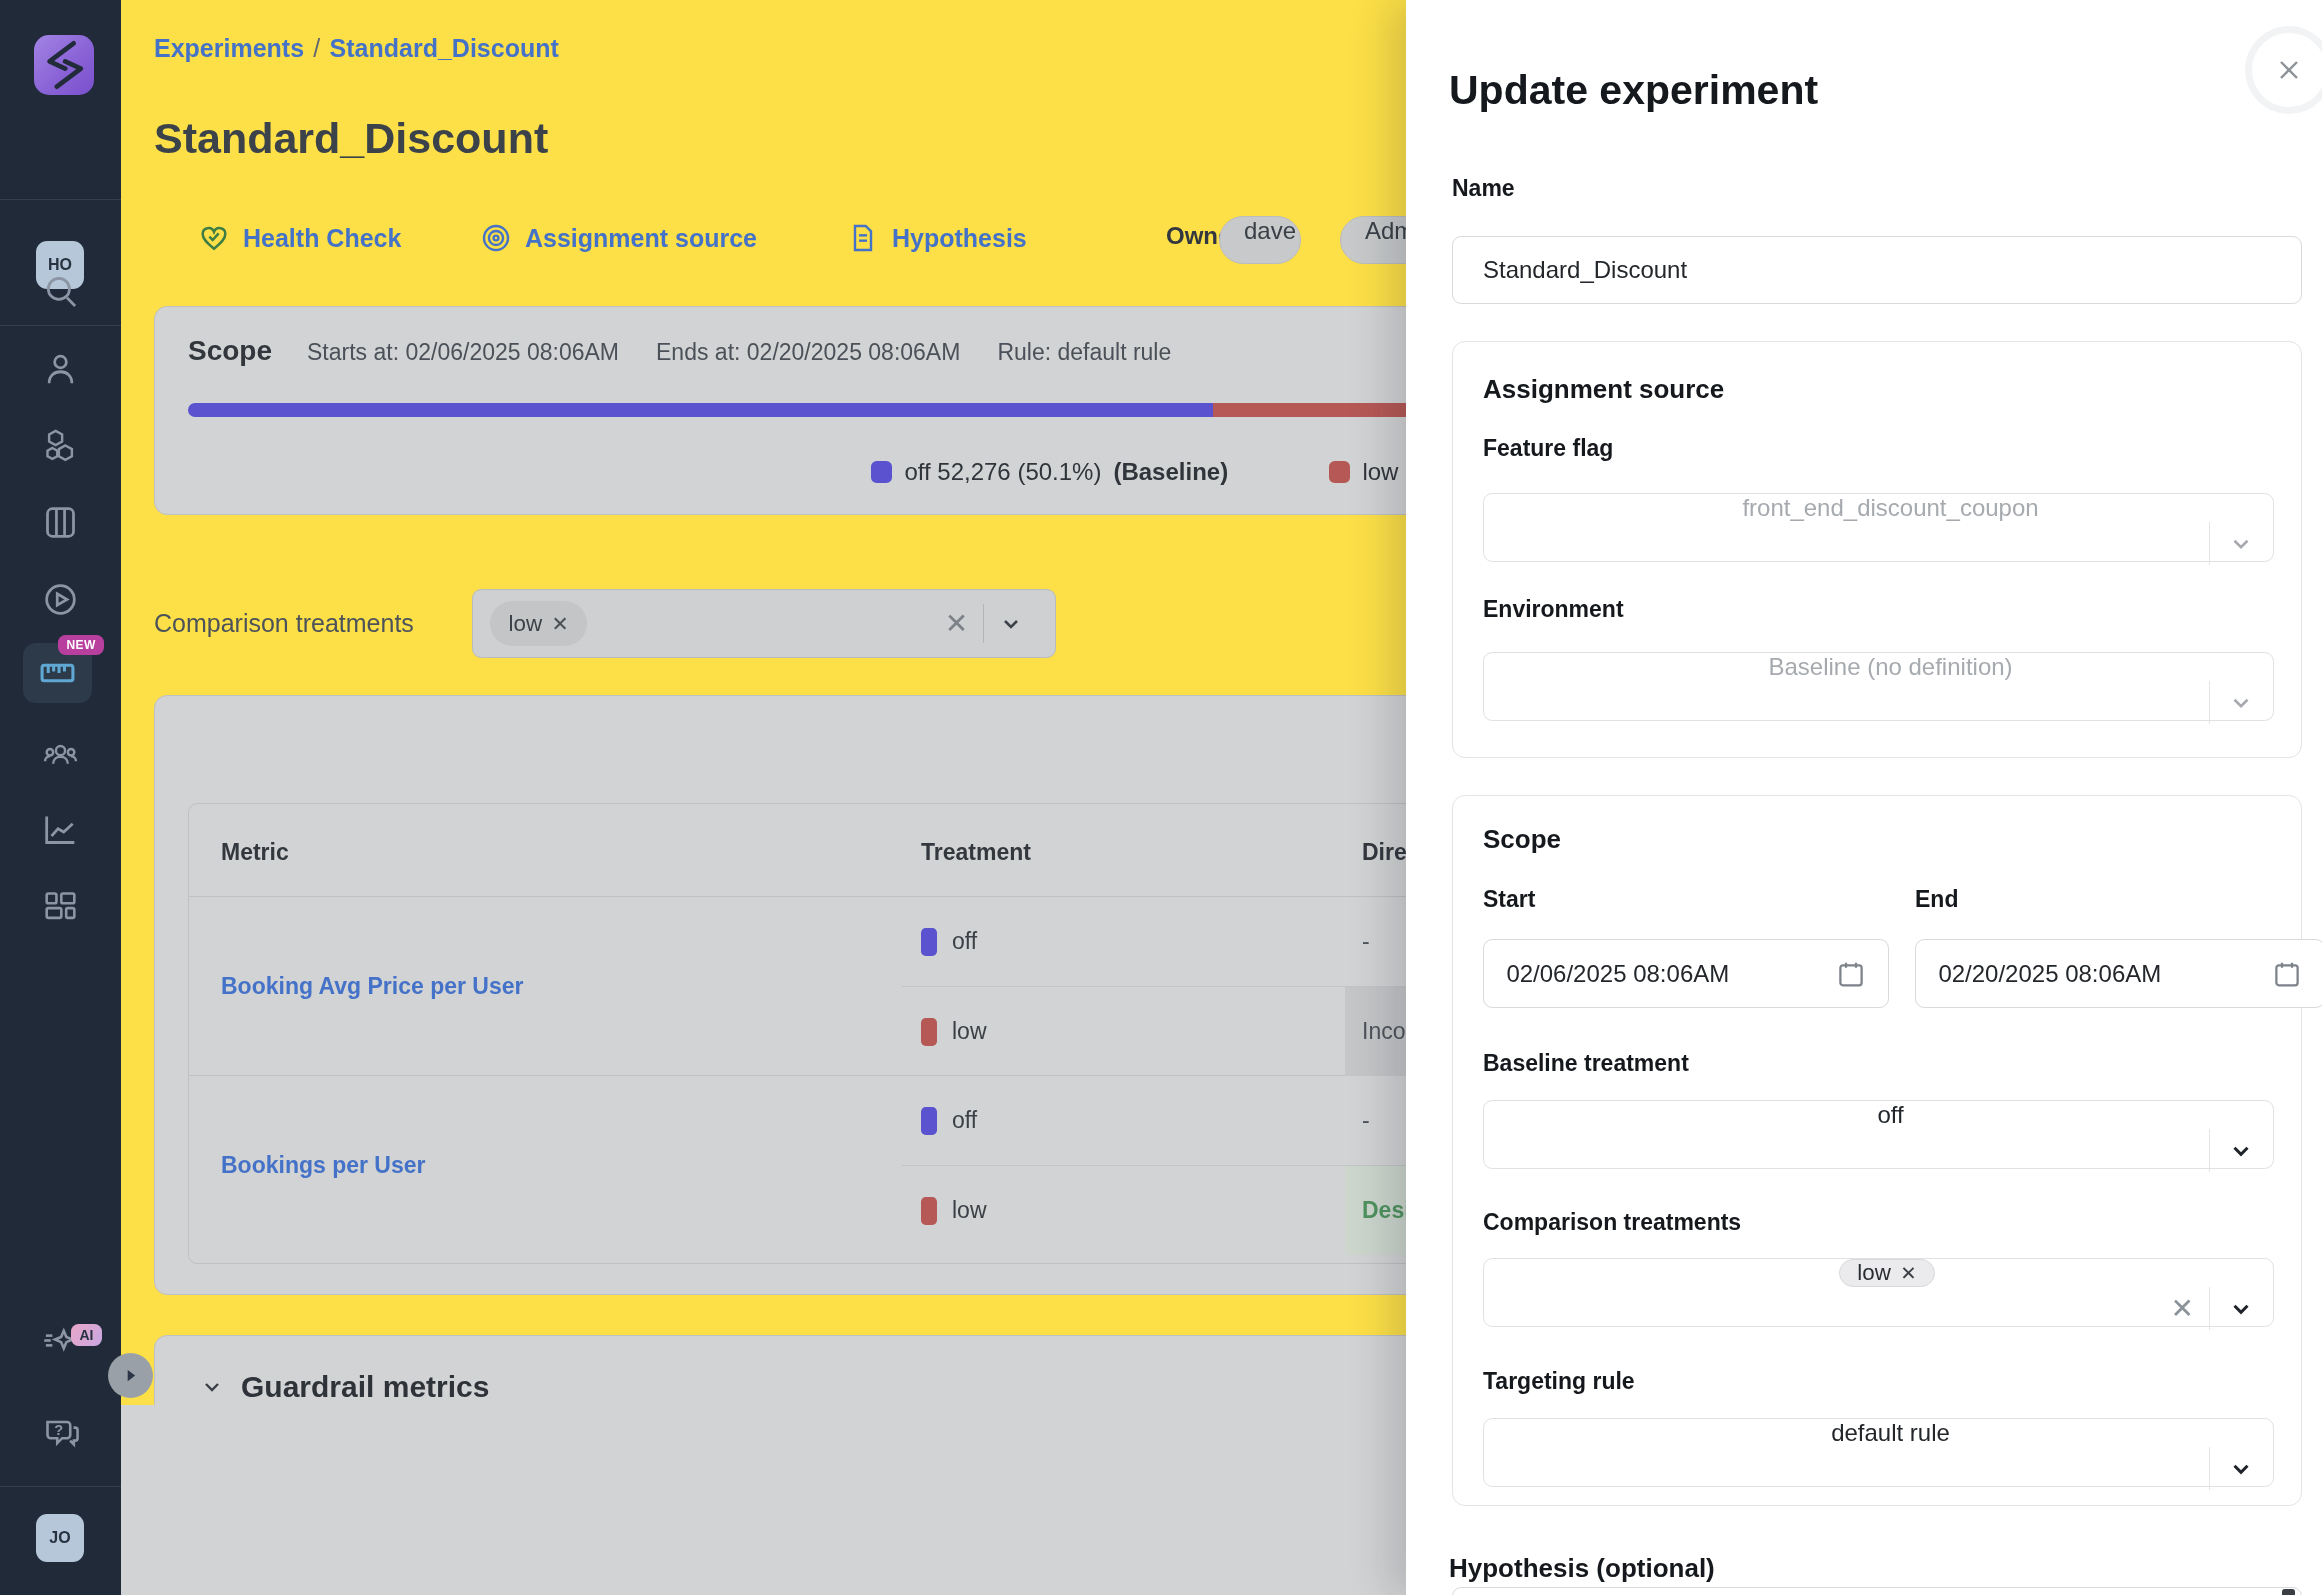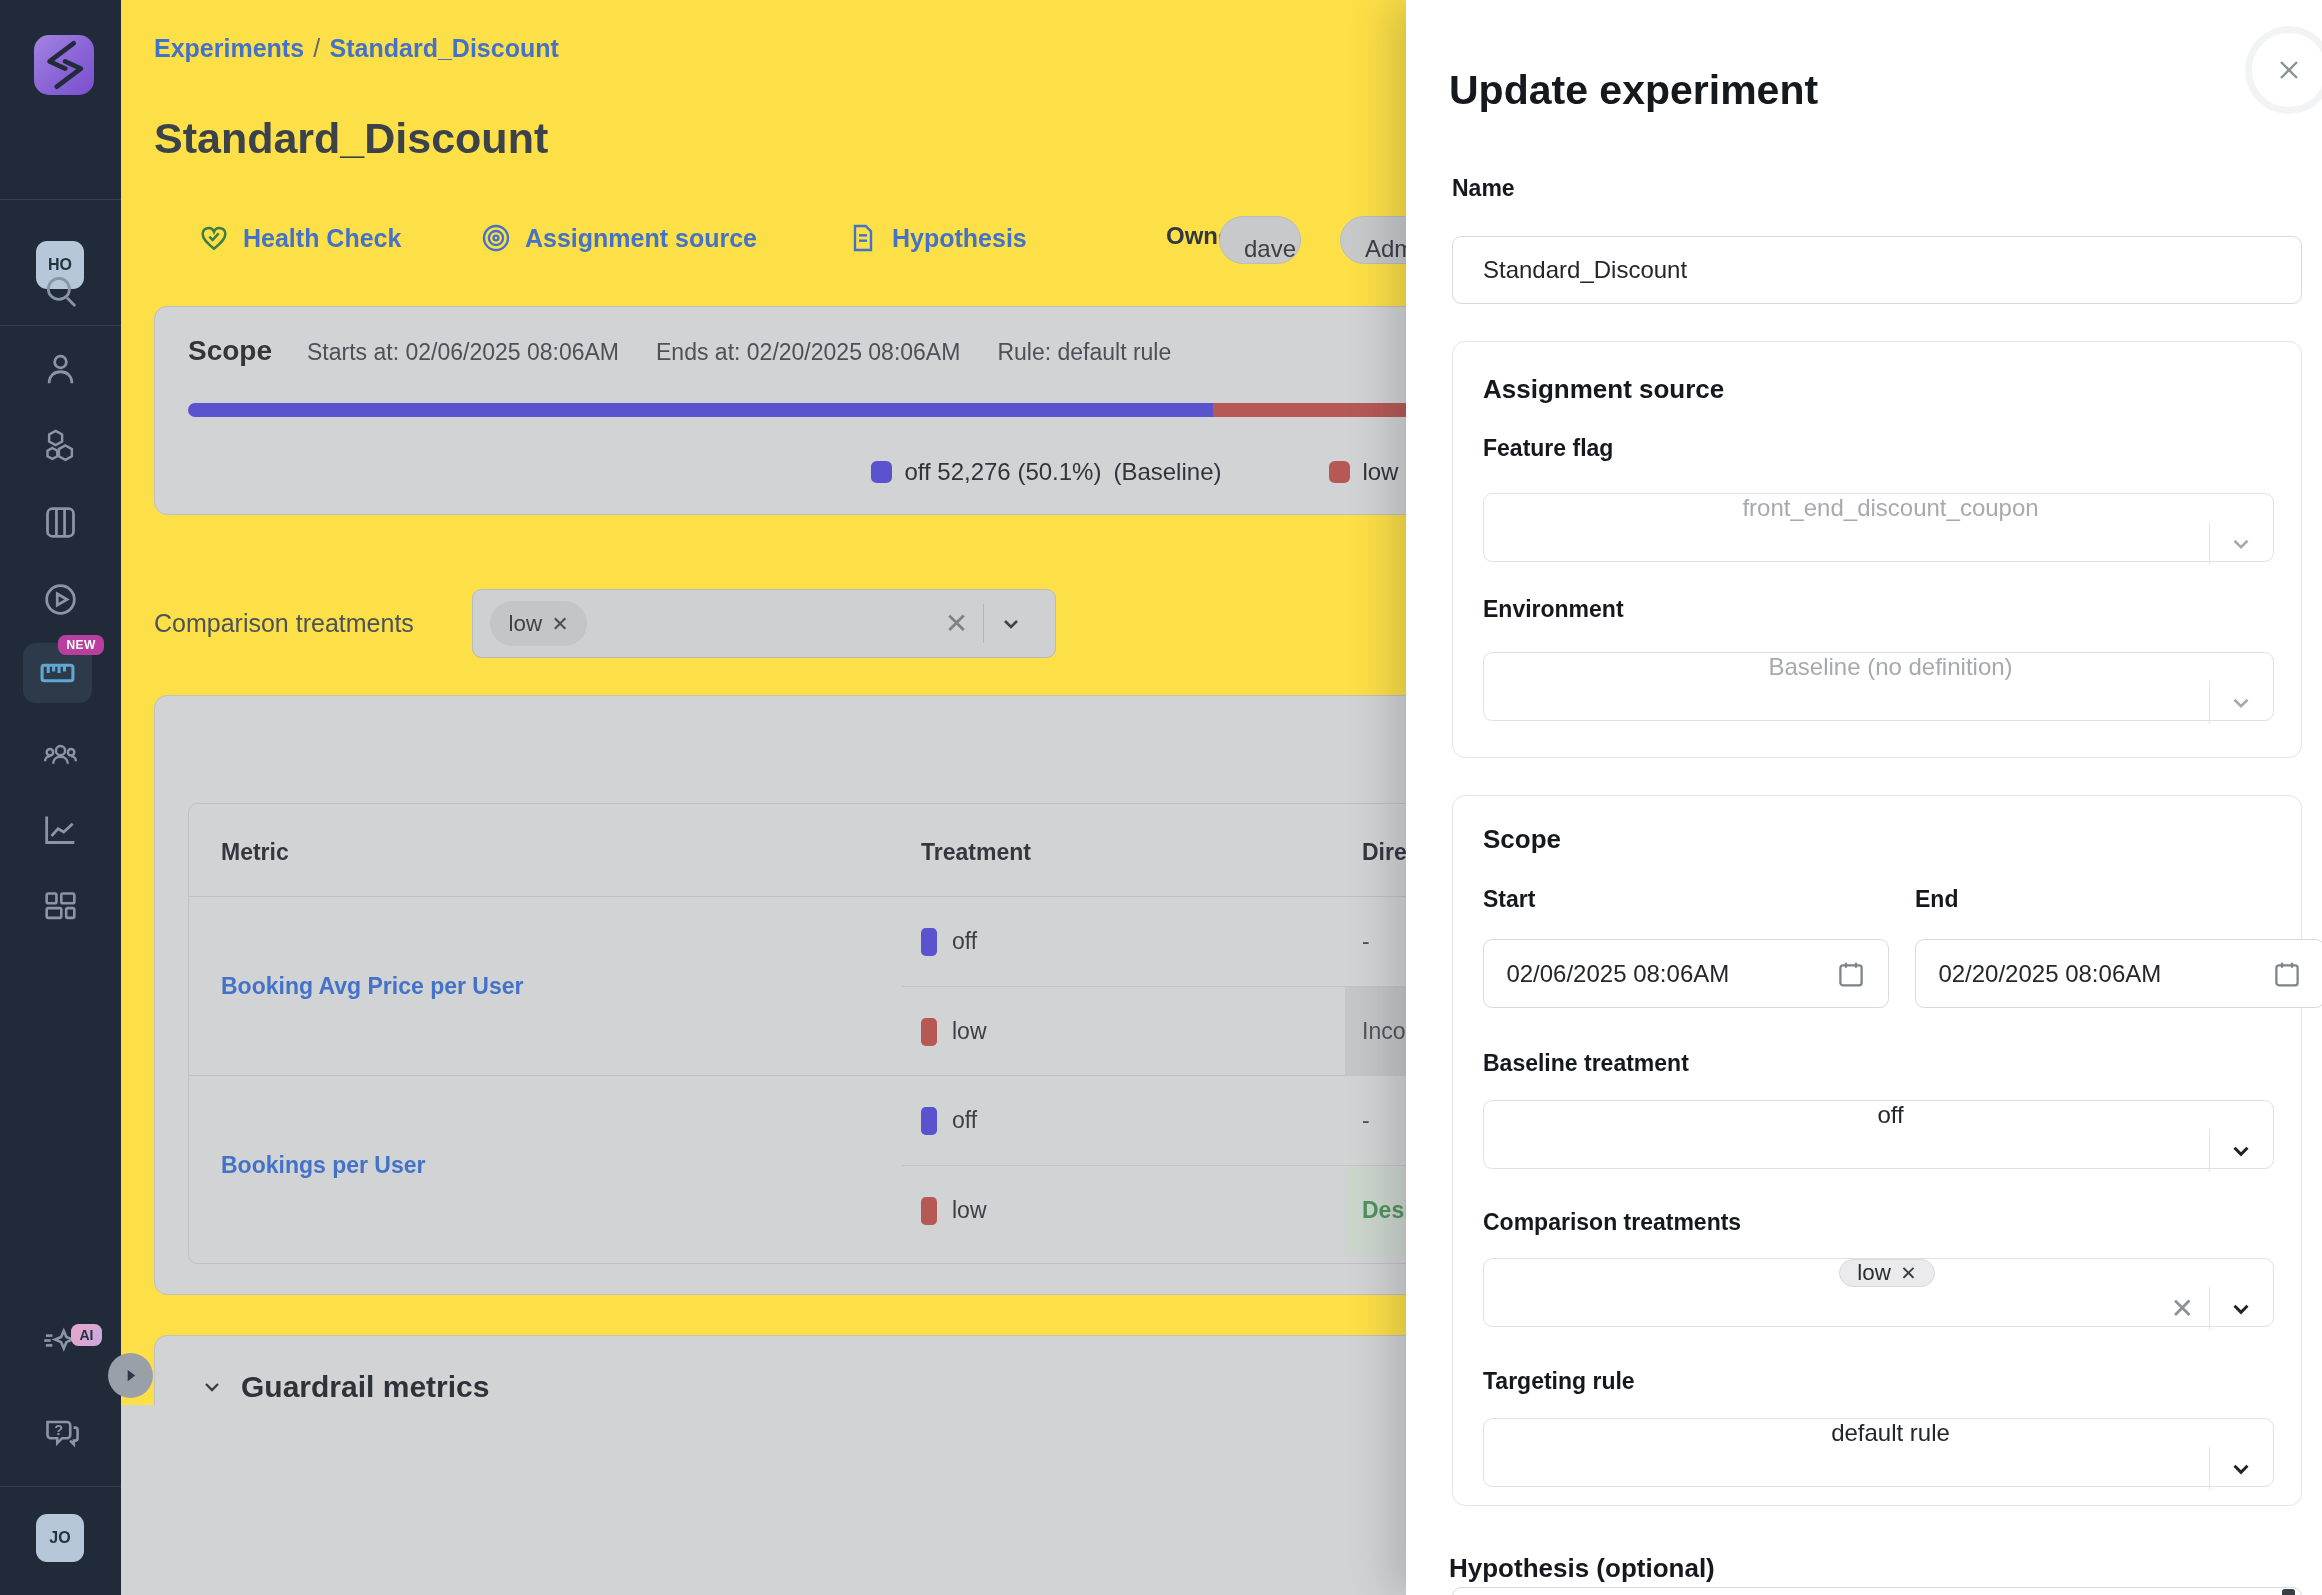--- a/index.html
+++ b/index.html
@@ -33,33 +33,33 @@
   .crumb .sep { color:#62686f; font-weight:normal; padding:0 9.3px; }
   .crumb a { color:#4472c8; text-decoration:none; cursor:pointer; }
   .page-title { position:absolute; left:33px; top:114px; font-size:43px; font-weight:bold; color:#3c424a; }
 
   .meta-link { position:absolute; top:222px; display:flex; align-items:center; gap:13px;
     color:#4472c8; font-size:25px; font-weight:bold; }
   .meta-link svg { width:32px; height:32px; }
   .owners { position:absolute; top:222px; display:flex; align-items:center; gap:0; }
   .owners-label { font-size:24px; font-weight:bold; color:#33383f; }
   .owner-chip { position:absolute; top:216px; height:48px; border-radius:24px; background:#c7c9ca;
-    border:0.9px solid #babcbe; color:#3a4047; font-size:24px; display:flex; align-items:flex-end; justify-content:flex-start;
+    border:0.9px solid #babcbe; color:#3a4047; font-size:24px; display:flex; align-items:flex-start; justify-content:flex-start;
     padding:0 24px; }
 
   .card { position:absolute; background:#d2d3d4; border:0.9px solid #bfc1c3; border-radius:13px; }
   .scope-head { position:absolute; left:33px; top:28px; display:flex; align-items:baseline; gap:0; }
   .scope-title { font-size:28px; font-weight:bold; color:#32373d; margin-right:35px; }
   .scope-meta { font-size:23px; color:#4b5158; margin-right:37px; }
   .bar { position:absolute; left:33px; top:96px; width:2046px; height:14px; border-radius:7.5px; overflow:hidden; display:flex; }
   .bar-seg { height:100%; }
   .legend-item { position:absolute; top:151px; display:flex; align-items:center; gap:12px;
     font-size:24px; color:#30353b; }
   .legend-item .sw { width:21.4px; height:21.4px; border-radius:5.6px; }
-  .legend-item b { font-weight:normal; }
+  .legend-item b { font-weight:bold; }
 
   .cmp-label { position:absolute; left:33px; top:609px; font-size:25px; color:#4c5259; }
   .select { background:#cfd0d1; border:0.9px solid #b9bbbd; border-radius:9.3px; display:flex; align-items:center; }
   .cmp-select { position:absolute; left:351px; top:589px; width:584px; height:69px; padding:0 17px; }
   .chip { background:#c3c5c6; border-radius:22.4px; height:45px; display:flex; align-items:center; gap:9.3px;
     padding:0 18.6px; font-size:22.4px; color:#3c4249; }
   .chip .x { font-size:20.5px; color:#4a5056; }
   .sel-right { margin-left:auto; display:flex; align-items:center; gap:0; height:100%; }
   .sel-clear { color:#7d8288; font-size:28px; padding:0 15px; }
   .sel-div { width:0.9px; height:39px; background:#b3b5b7; }

